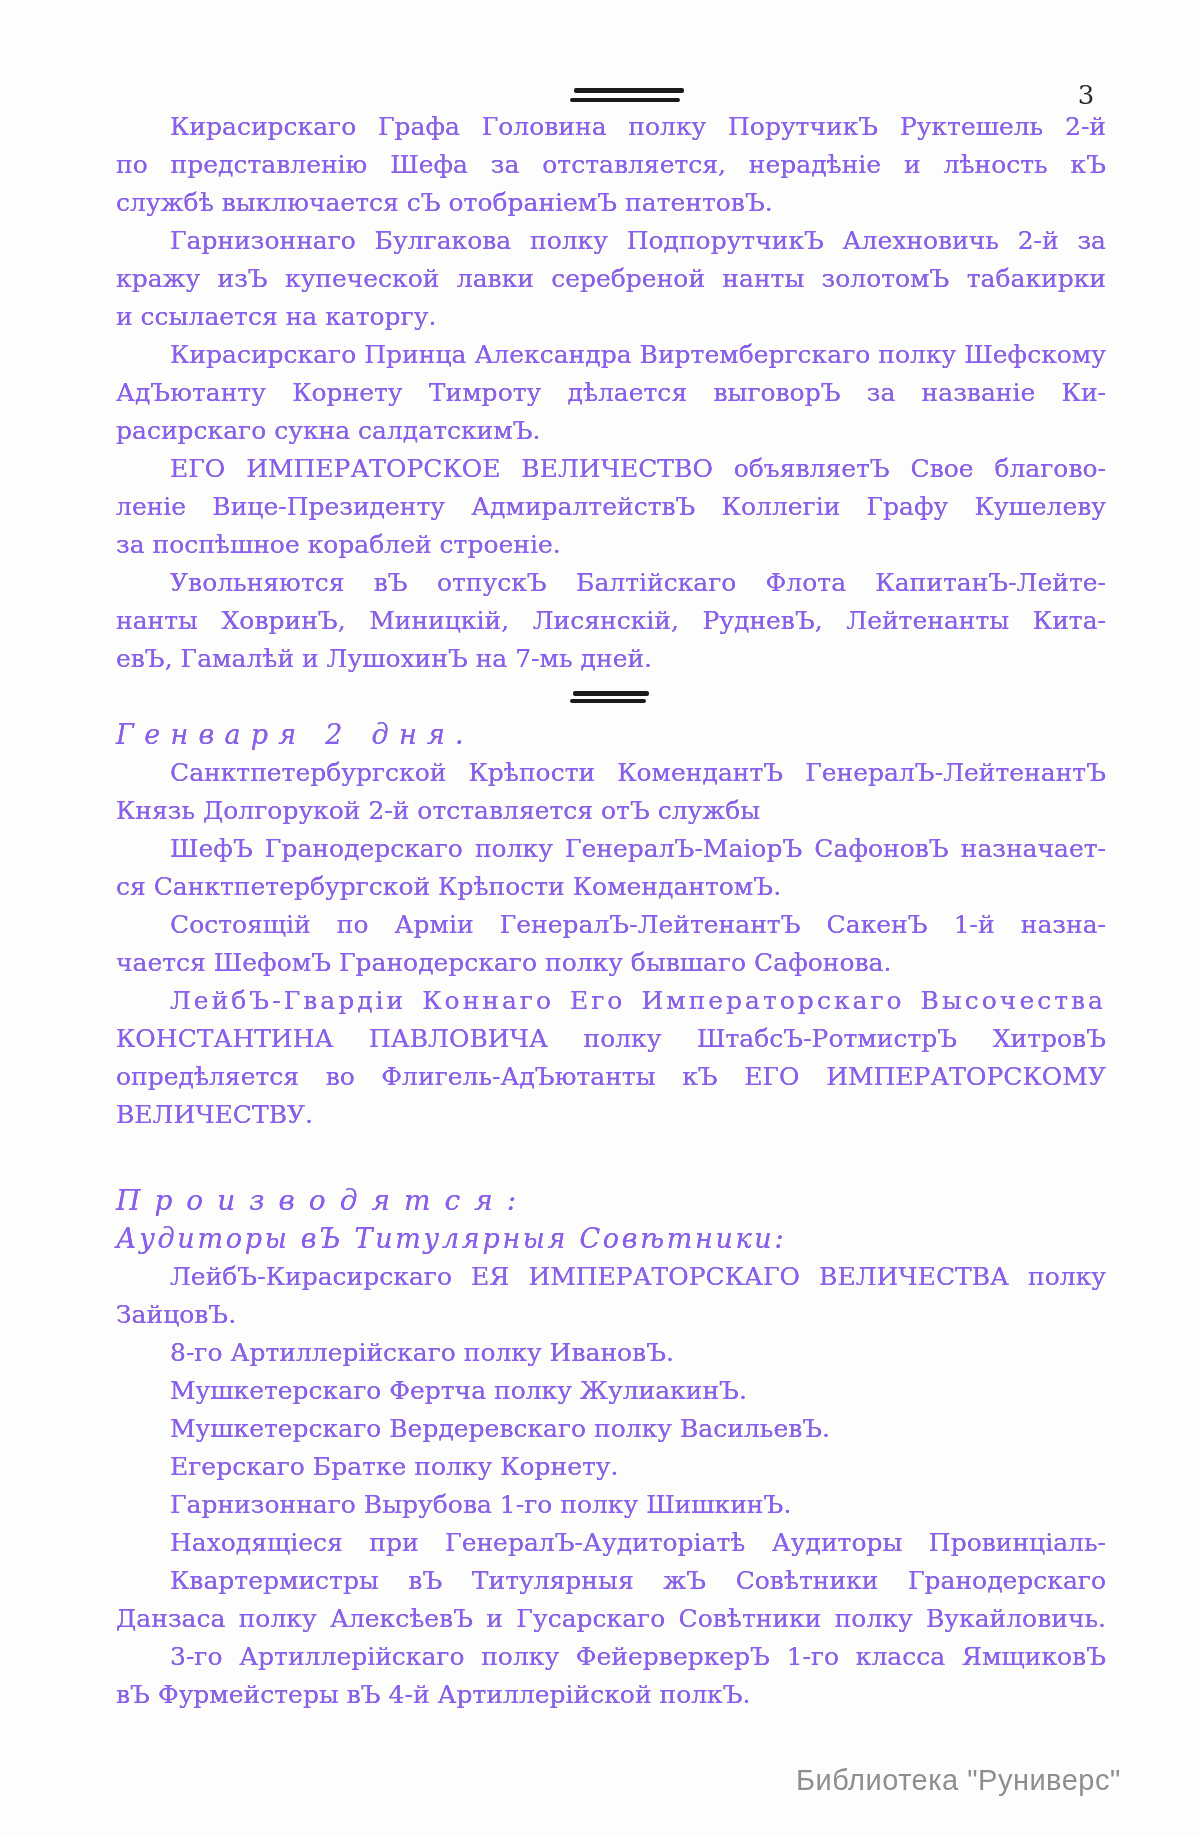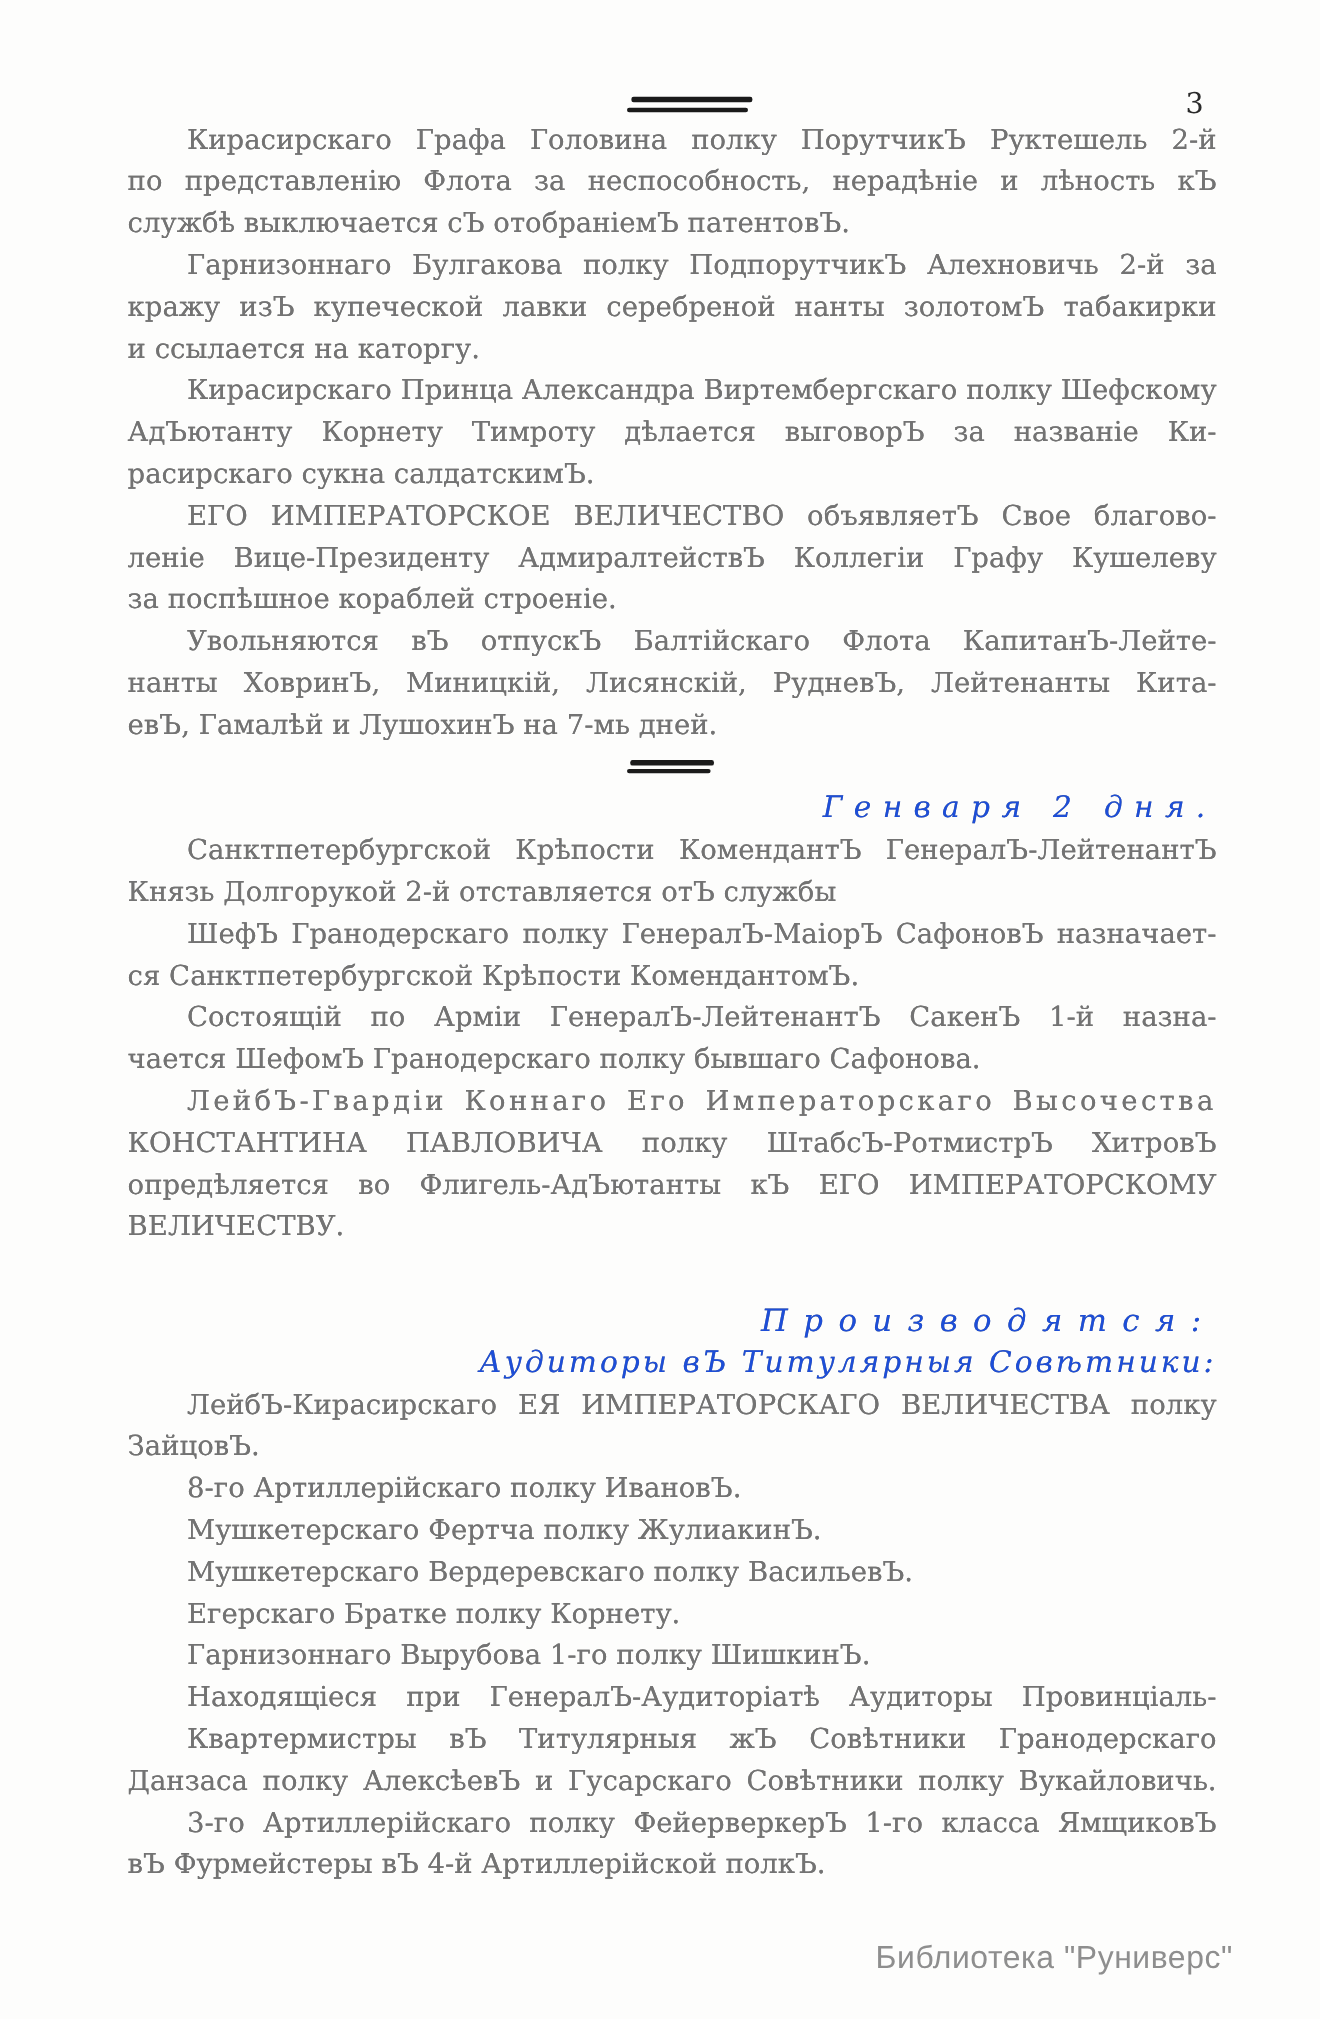--- a/index.html
+++ b/index.html
@@ -16,30 +16,30 @@
   .rule-double .bar1{height:5px;background:#1a1a1a;border-radius:2px;}
   .rule-double .bar2{height:4px;background:#1a1a1a;margin-top:5px;border-radius:2px;transform:translateX(-4px);}
   .page-number{
     position:absolute;left:1066px;top:80px;width:40px;
     font-size:26px;text-align:center;color:#2a2a2a;
   }
   
   #doc{position:absolute;left:116px;top:108px;width:990px;}
   .line{
     height:38px;line-height:38px;font-size:25px;
-    color:#737373;
+    color:#8b5cf6;
     text-shadow:0 0 0.5px rgba(20,20,20,0.55);
   }
   .line.j{text-align:justify;text-align-last:justify;}
   .line.l{text-align:left;}
   .line.indent{padding-left:54px;}
   .line.tracked{letter-spacing:0.12em;}
   .heading{
-    height:38px;line-height:38px;text-align:right;
-    font-style:italic;color:#1d4ed8;
+    height:38px;line-height:38px;text-align:left;
+    font-style:italic;color:#8b5cf6;
     text-shadow:0 0 0.5px rgba(20,20,20,0.55);
   }
   .heading.date{font-size:27px;letter-spacing:0.38em;}
   .heading.produced{font-size:28px;letter-spacing:0.5em;margin-top:48px;}
   .heading.sub{font-size:27px;letter-spacing:0.1em;}
   .divider{height:38px;display:flex;align-items:center;justify-content:center;}
   .divider .bars{width:76px;}
   .divider .bars .b1{height:5px;background:#1b1b1b;border-radius:2px;}
   .divider .bars .b2{height:4px;background:#1b1b1b;margin-top:3px;border-radius:2px;transform:translateX(-3px);}
   .watermark{
@@ -54,21 +54,21 @@
 <div class="rule-double">
   <div class="bar1"></div>
   <div class="bar2"></div>
 </div>
 
 <div class="page-number">3</div>
 
 <div id="doc">
     <div class="para">
       <div class="line j indent">Кирасирскаго Графа Головина полку ПорутчикЪ Руктешель 2-й</div>
-      <div class="line j">по представленію Флота за неспособность, нерадѣніе и лѣность кЪ</div>
+      <div class="line j">по представленію Шефа за отставляется, нерадѣніе и лѣность кЪ</div>
       <div class="line l">службѣ выключается сЪ отобраніемЪ патентовЪ.</div>
     </div>
     <div class="para">
       <div class="line j indent">Гарнизоннаго Булгакова полку ПодпорутчикЪ Алехновичь 2-й за</div>
       <div class="line j">кражу изЪ купеческой лавки серебреной нанты золотомЪ табакирки</div>
       <div class="line l">и ссылается на каторгу.</div>
     </div>
     <div class="para">
       <div class="line j indent">Кирасирскаго Принца Александра Виртембергскаго полку Шефскому</div>
       <div class="line j">АдЪютанту Корнету Тимроту дѣлается выговорЪ за названіе Ки-</div>

